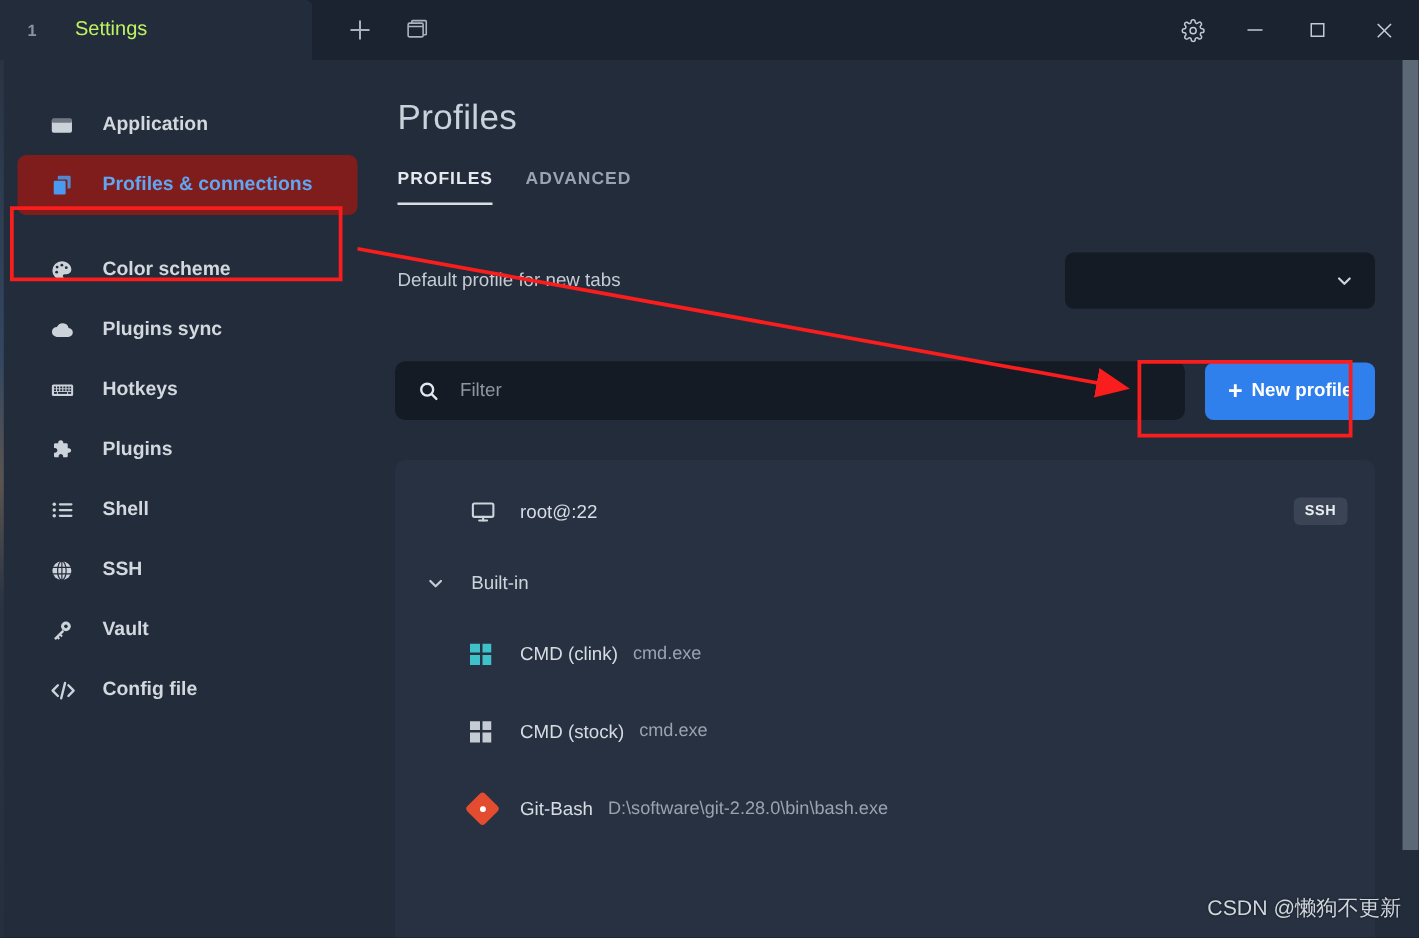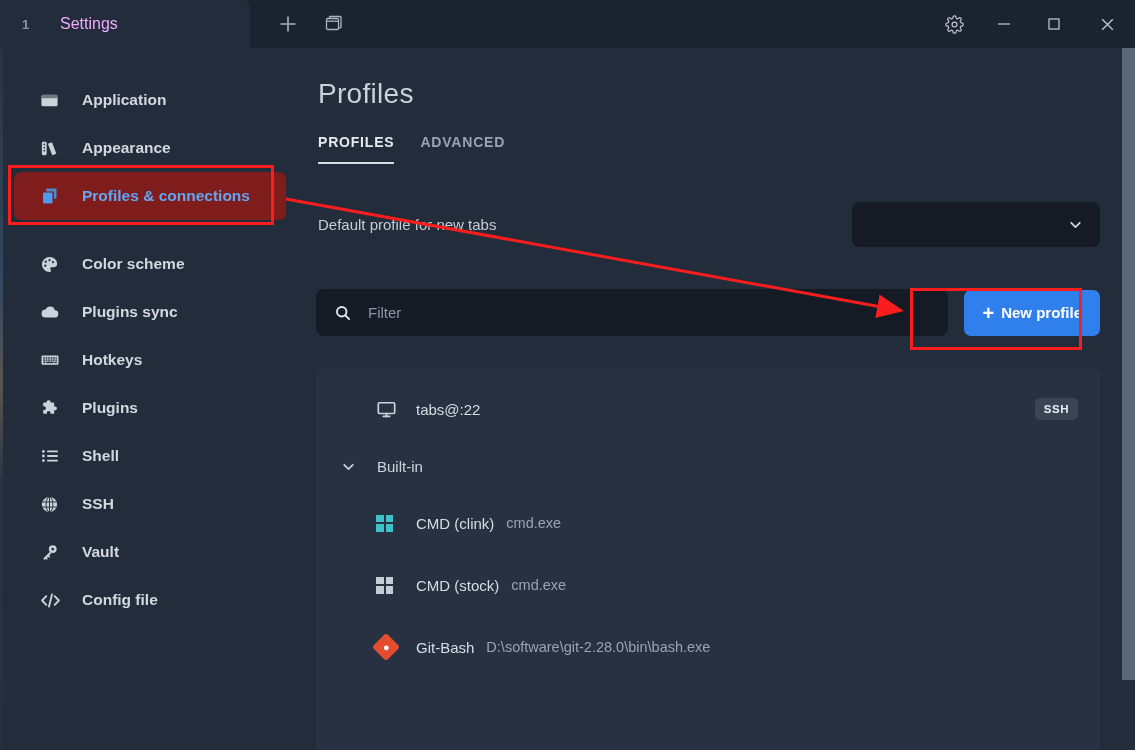--- a/index.html
+++ b/index.html
@@ -27,21 +27,21 @@
     width: 250px; height: 48px;
     background: #232c3b;
     display: flex; align-items: center;
     border-top-right-radius: 6px;
     padding-left: 22px;
   }
   .tab-index {
     color: #8b94a3; font-size: 13px; font-weight: bold;
     width: 30px;
   }
-  .tab-title { color: #f0abfc; font-size: 16px; margin-left: 8px; }
+  .tab-title { color: #bef264; font-size: 16px; margin-left: 8px; }
 
   .tabbar-rest {
     flex: 1; display: flex; align-items: center; gap: 26px;
     padding-left: 28px;
     background: #1b2330;
   }
   .tb-icon {
     color: #aab2bd;
     display: flex; align-items: center; justify-content: center;
     cursor: pointer;
@@ -280,32 +280,20 @@
     <div class="side-item">
       <span class="si-ic">
         <svg width="19" height="19" viewBox="0 0 20 20" fill="currentColor">
             <rect x="1.5" y="4" width="17" height="12" rx="1.6"></rect>
             <rect x="1.5" y="4" width="17" height="3.6" rx="1.6" fill="#232c3b" opacity=".55"></rect>
           </svg>
       </span>
       <span>Application</span>
     </div>
 
-    <div class="side-item">
-      <span class="si-ic">
-        <svg width="19" height="19" viewBox="0 0 20 20" fill="currentColor">
-          <rect x="2" y="3" width="5" height="14" rx="1.4"></rect>
-          <circle cx="4.5" cy="5.7" r=".9" fill="#232c3b"></circle>
-            <circle cx="4.5" cy="9" r=".9" fill="#232c3b"></circle>
-            <circle cx="4.5" cy="12.3" r=".9" fill="#232c3b"></circle>
-          <path d="M8.3 5.1l4.3-1.6 4.6 11.9-4.3 1.6z"></path>
-        </svg>
-      </span>
-      <span>Appearance</span>
-    </div>
 
     <div class="side-item active">
       <span class="si-ic">
         <svg width="20" height="20" viewBox="0 0 20 20" fill="currentColor">
           <path d="M7.2 2.5h8.3a1 1 0 0 1 1 1v8.3a1 1 0 0 1-1 1H14V6.5a1 1 0 0 0-1-1H6.2V3.5a1 1 0 0 1 1-1z" opacity=".85"></path>
           <rect x="3" y="6.5" width="9.5" height="11" rx="1"></rect>
         </svg>
       </span>
       <span>Profiles &amp; connections</span>
     </div>
@@ -464,21 +452,21 @@
 
 
       <div class="prof-row">
         <span class="prof-ic">
           <svg width="21" height="21" viewBox="0 0 20 20" fill="none" stroke="#cdd4dc" stroke-width="1.6" stroke-linejoin="round">
               <rect x="2.2" y="3.6" width="15.6" height="10.2" rx="1.2"></rect>
               <path d="M7 16.6h6" stroke-linecap="round"></path>
               <path d="M10 13.8v2.8" stroke-linecap="round"></path>
             </svg>
         </span>
-        <span class="prof-name">tabs@:22</span>
+        <span class="prof-name">root@:22</span>
         <span class="badge-ssh">SSH</span>
       </div>
 
       <div class="group-head">
         <span class="chev">
           <svg width="17" height="17" viewBox="0 0 20 20" fill="none" stroke="currentColor" stroke-width="2.1" stroke-linecap="round" stroke-linejoin="round">
               <path d="M5 8l5 5 5-5"></path>
             </svg>
         </span>
         <span>Built-in</span>
@@ -529,13 +517,14 @@
   <div class="anno anno-box" id="anno-newprofile"></div>
   <svg class="anno" id="anno-arrow">
     <defs>
       <marker id="ah" markerWidth="9" markerHeight="9" refX="7" refY="4" orient="auto">
         <path d="M0,0 L9,4 L0,8 z" fill="#f91d1d"></path>
       </marker>
     </defs>
     <line x1="286" y1="199" x2="898" y2="310" stroke="#f91d1d" stroke-width="3" marker-end="url(#ah)"></line>
   </svg>
 
+  <div class="watermark">CSDN @懒狗不更新</div>
 </div>
 
 </body></html>

